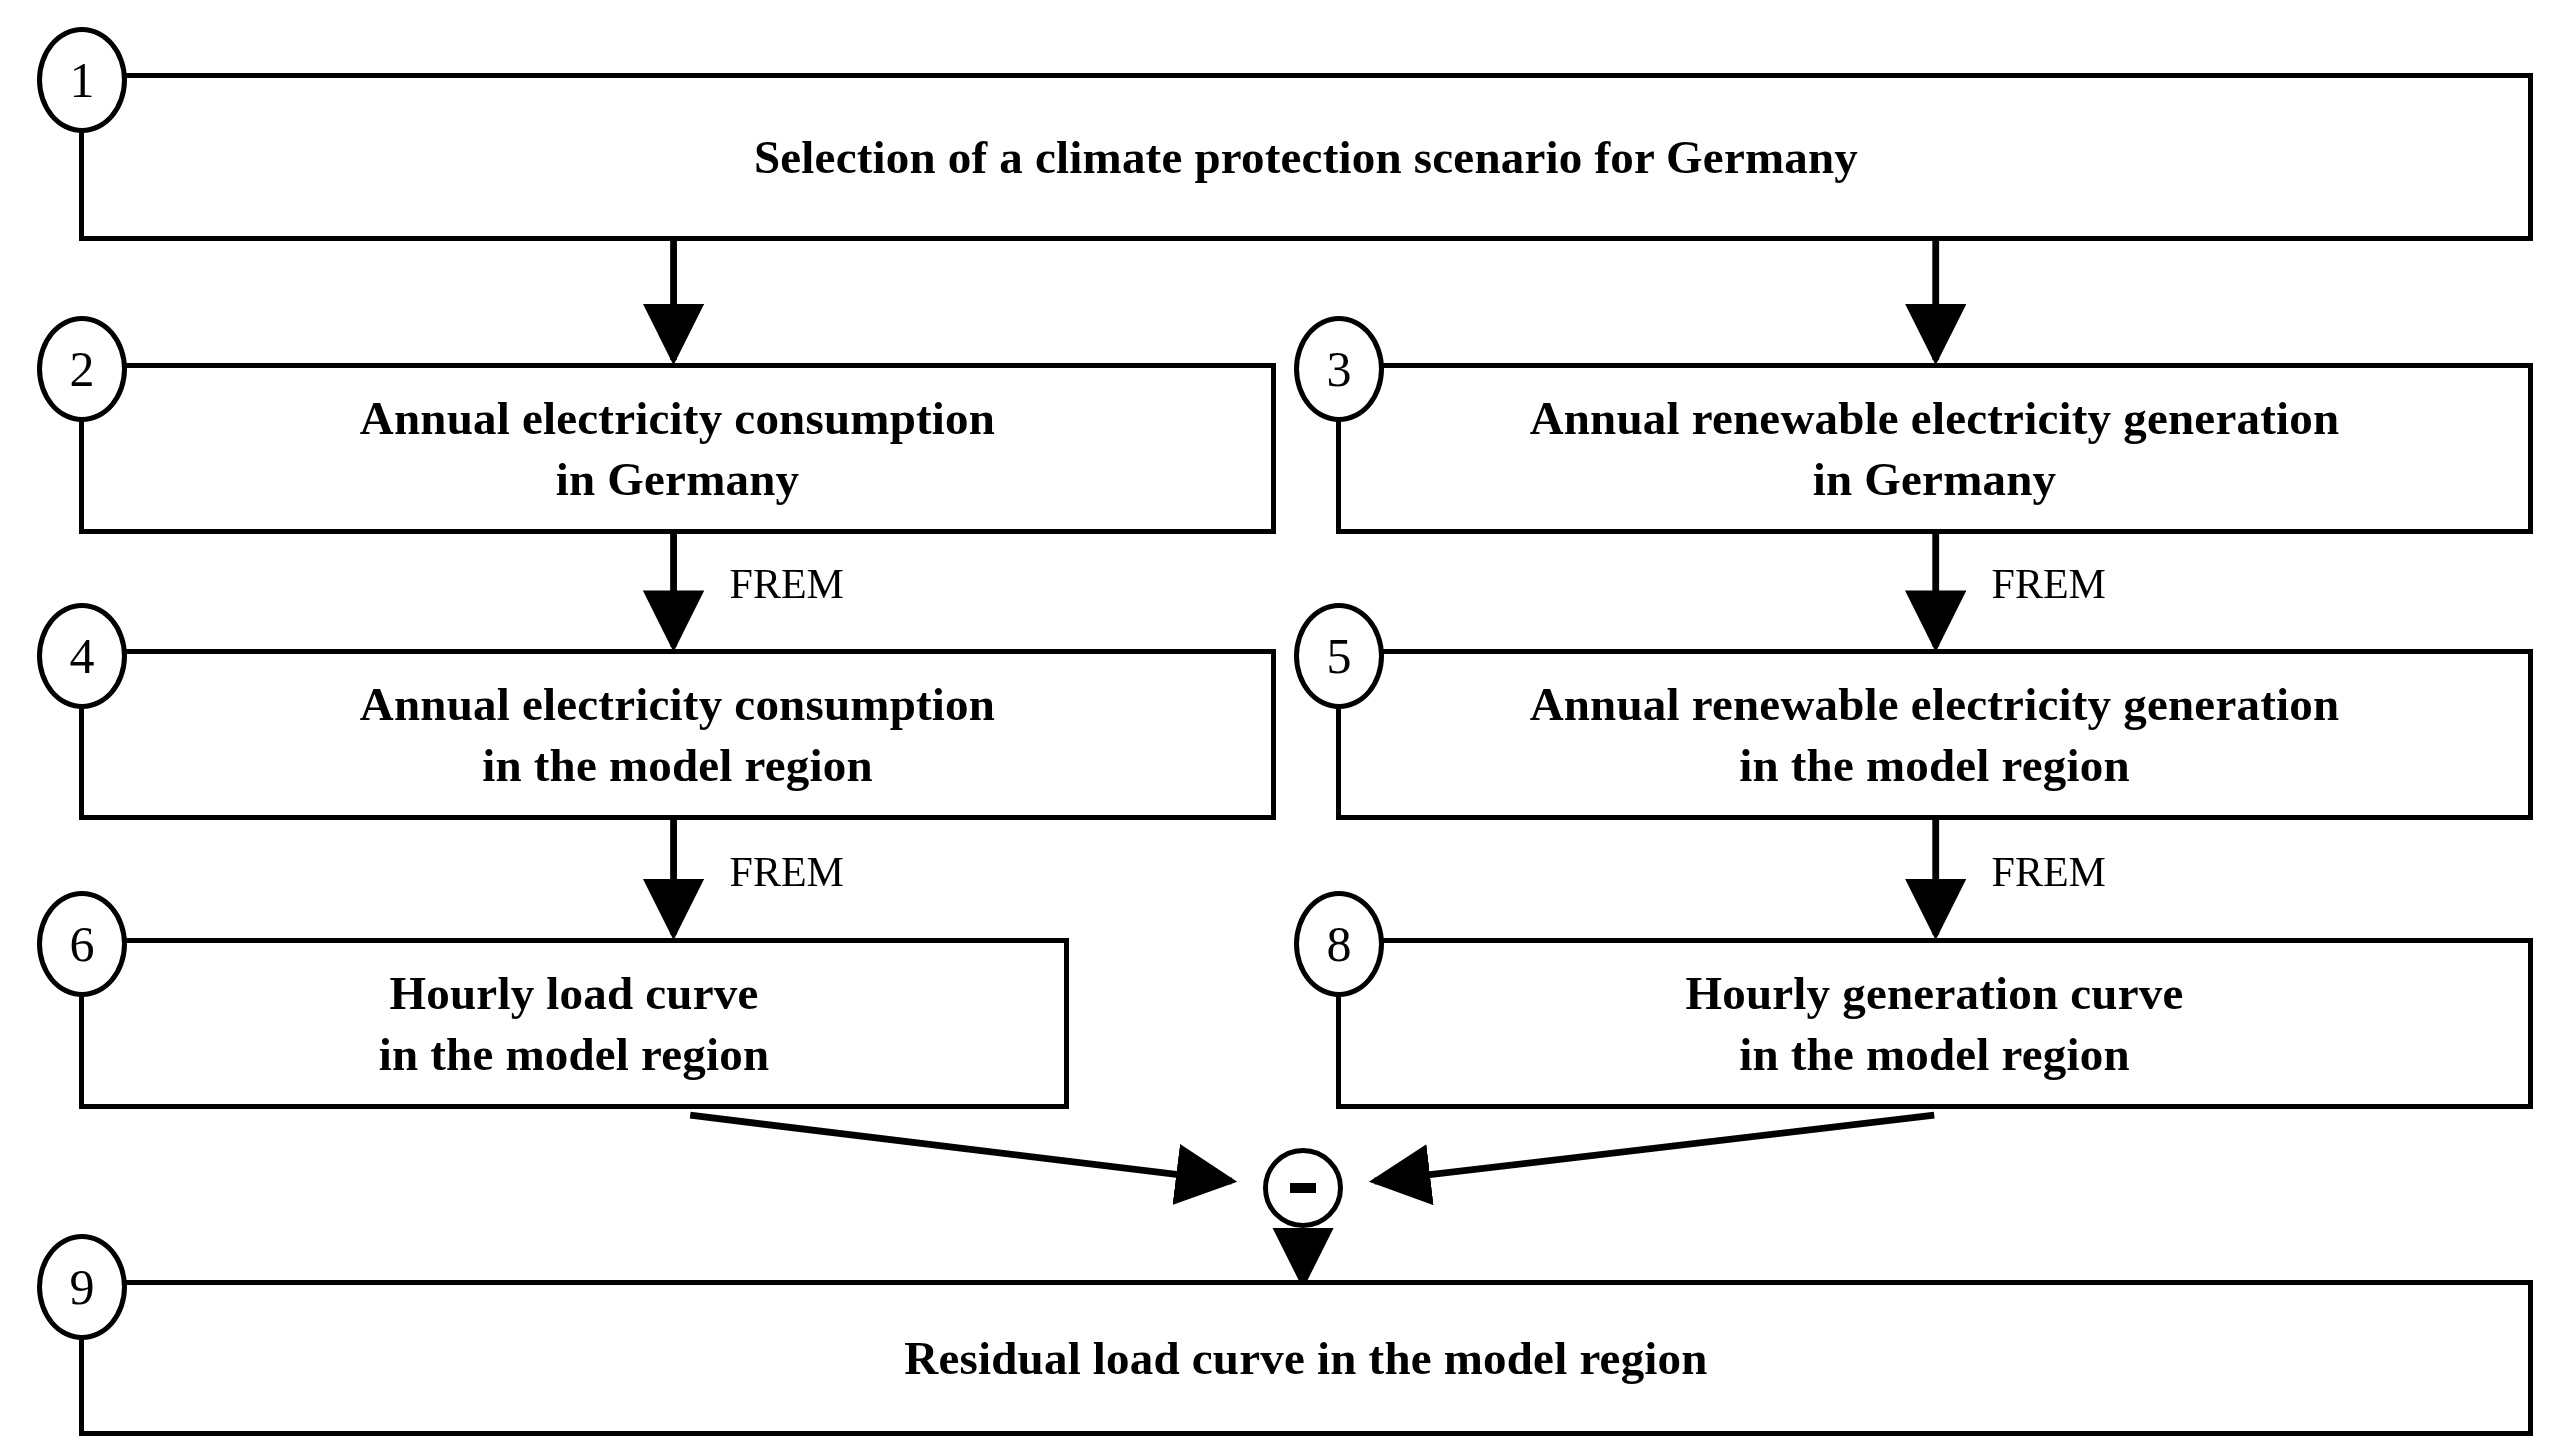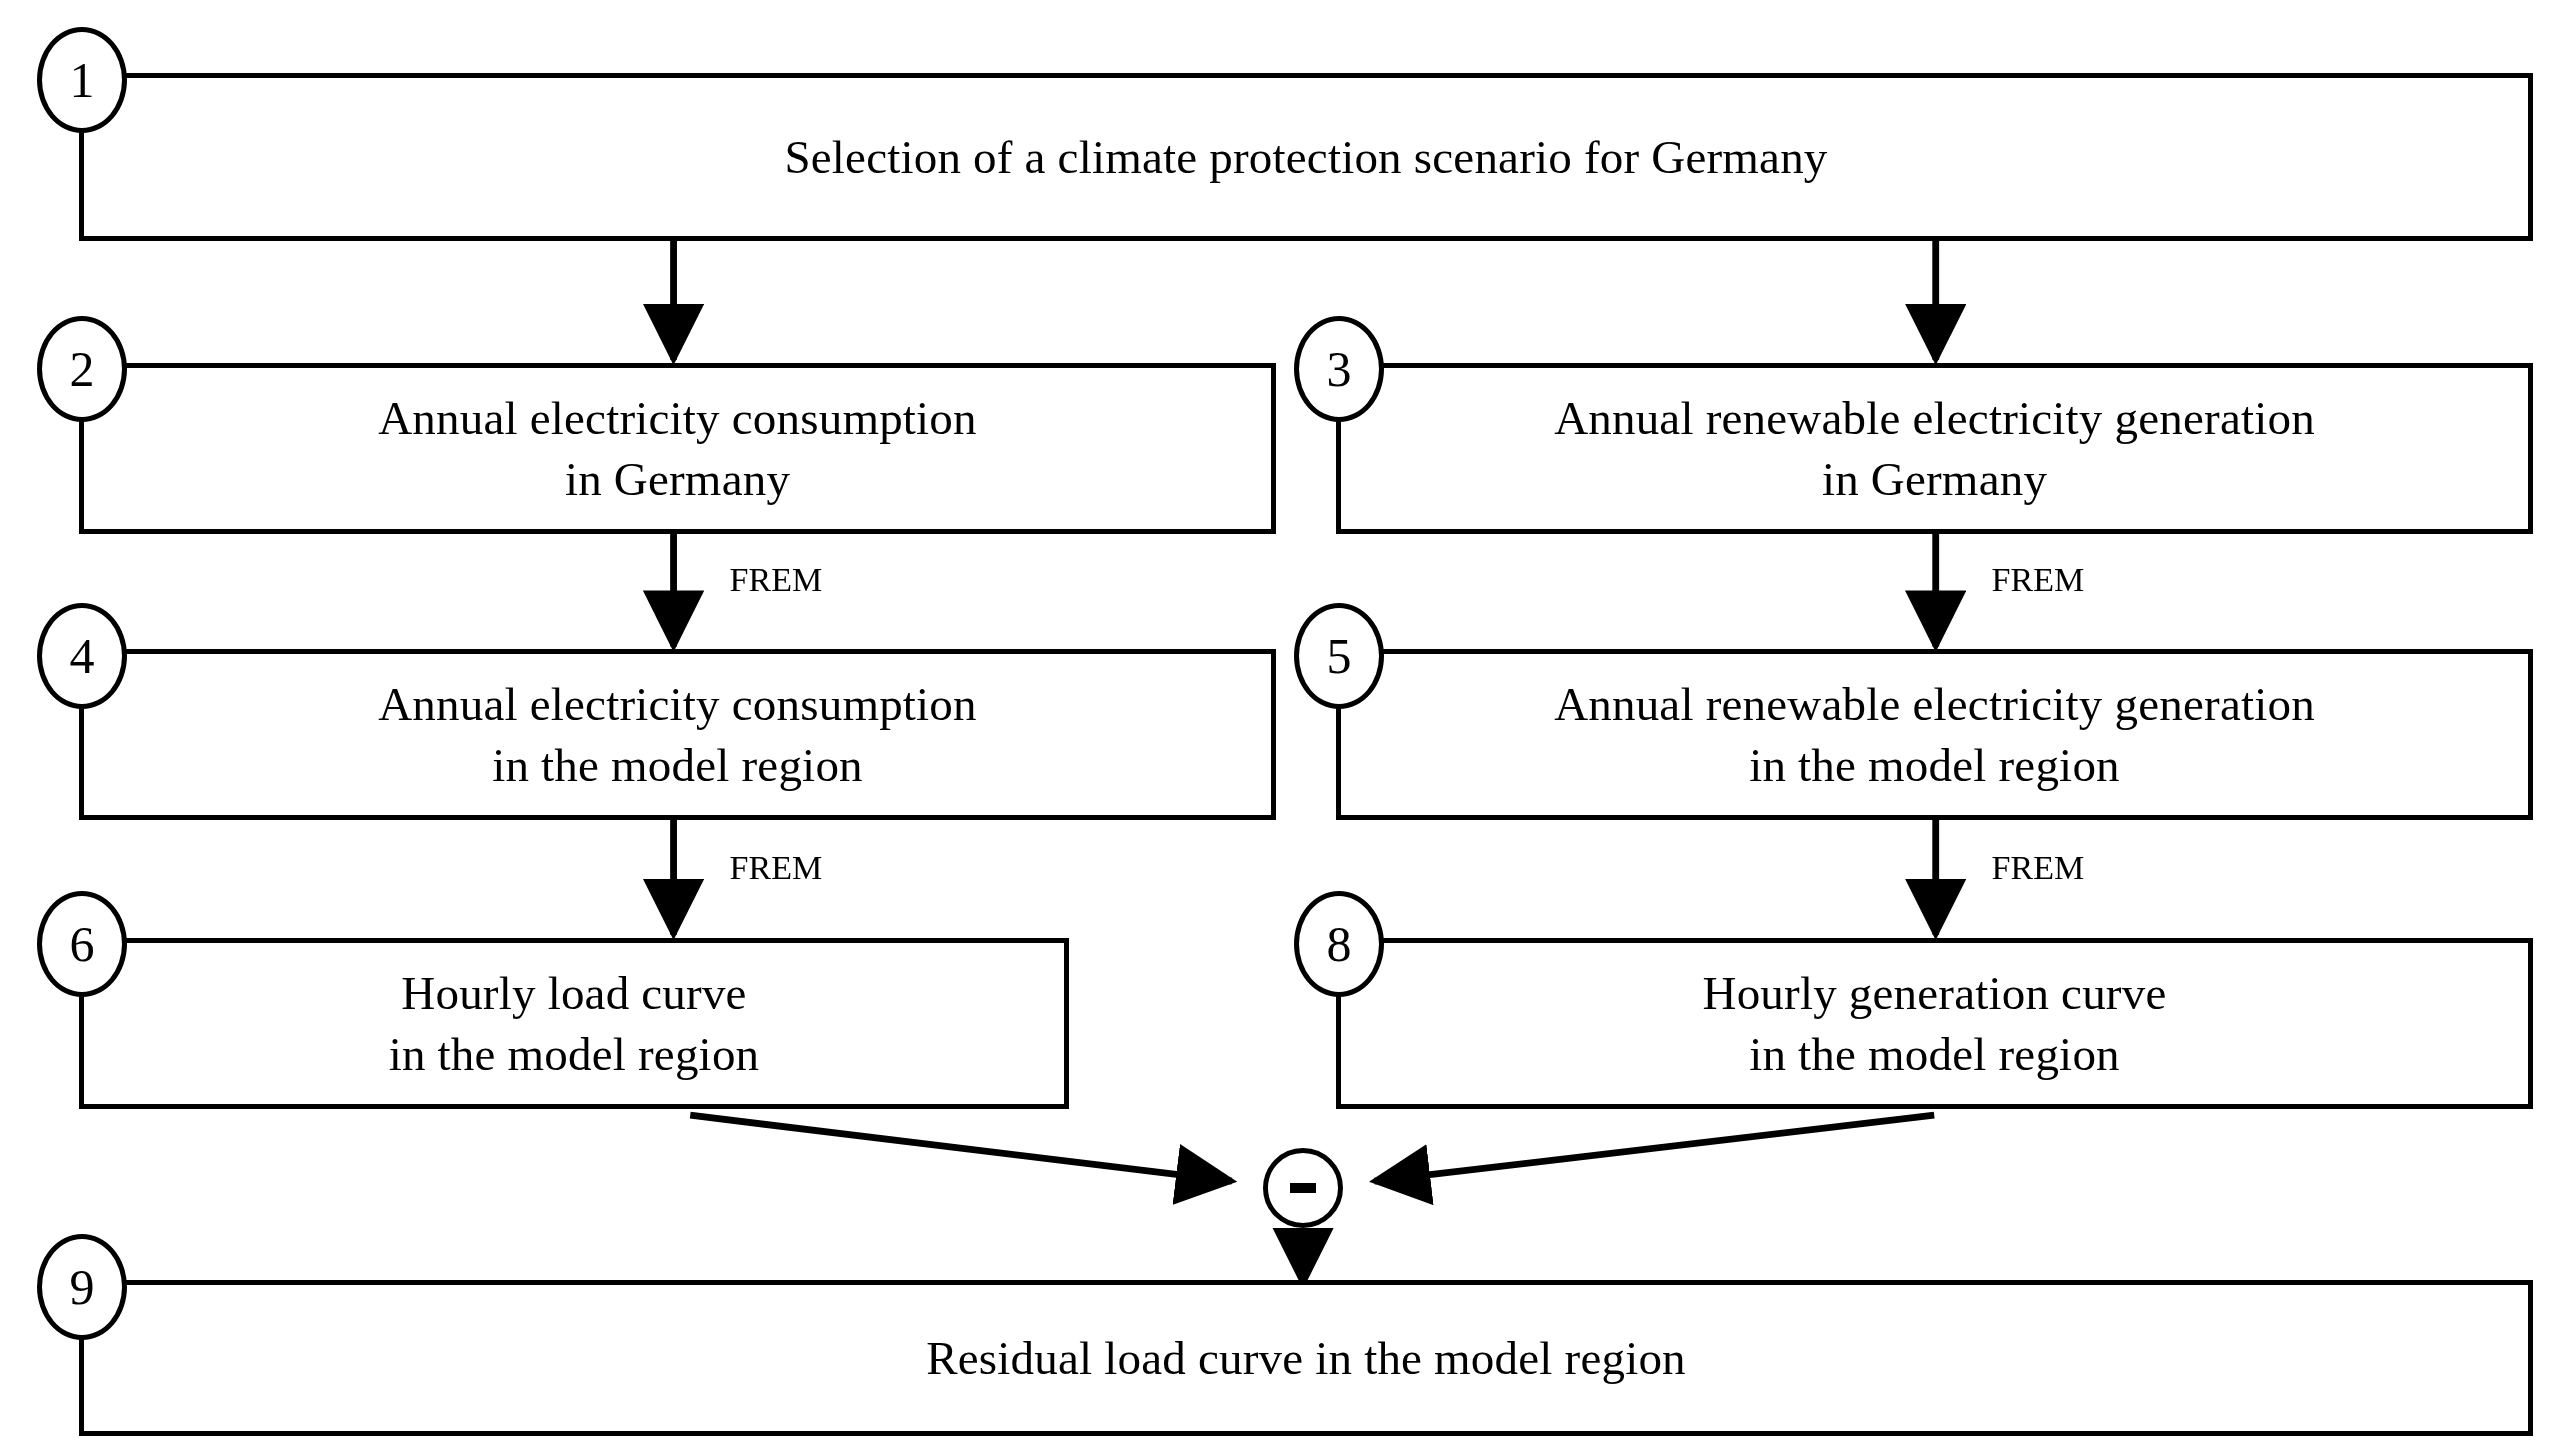--- a/index.html
+++ b/index.html
@@ -38,20 +38,21 @@
     justify-content: center;
     z-index: 2;
   }
   .node-line {
     display: block;
     white-space: nowrap;
     font-size: 47px;
     line-height: 1.28;
     letter-spacing: 0.2px;
     text-align: center;
+    font-weight: bold;
   }
   .badge {
     position: absolute;
     box-sizing: border-box;
     width: 90px;
     height: 106px;
     border: 5.3px solid #000000;
     border-radius: 50%;
     background: #ffffff;
     display: flex;
@@ -77,21 +78,21 @@
     z-index: 4;
   }
   .op-glyph {
     display: block;
     width: 26px;
     height: 10px;
     background: #000000;
   }
   .edge-label {
     position: absolute;
-    font-size: 34px;
+    font-size: 42px;
     line-height: 1;
     white-space: nowrap;
     background: #ffffff;
     padding: 0 7.6px;
     z-index: 3;
   }
 </style>
 </head>
 <body>
 

